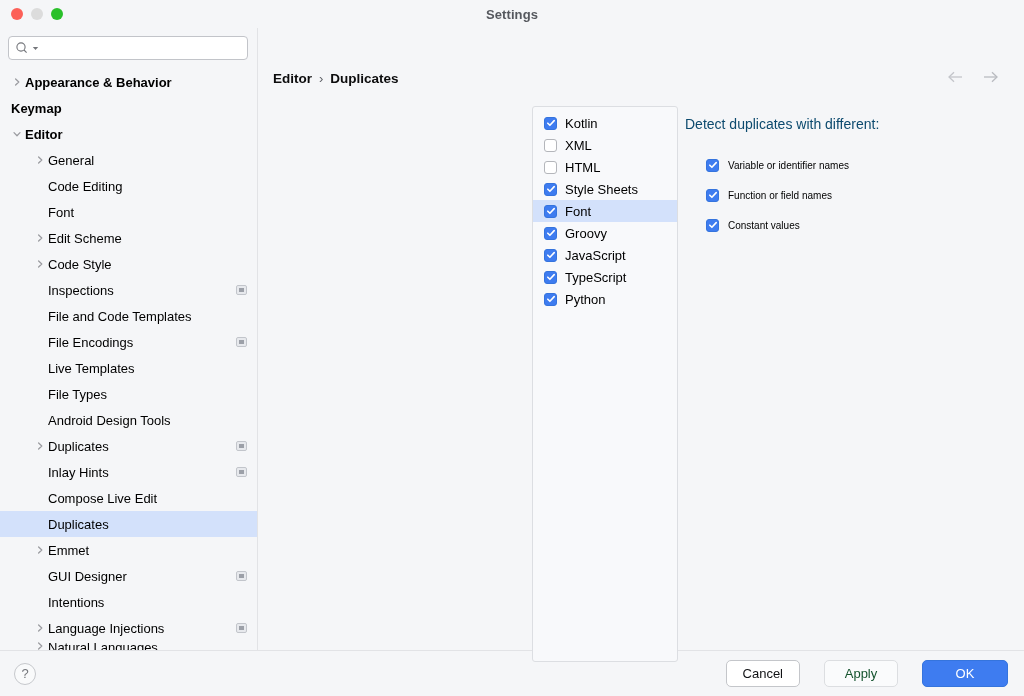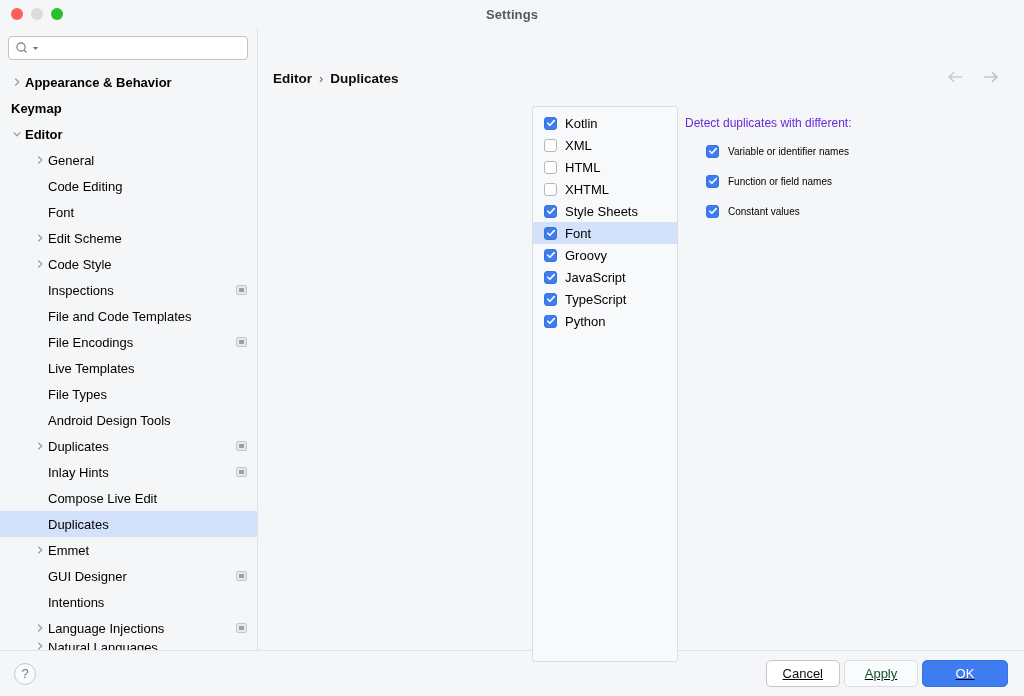--- a/index.html
+++ b/index.html
@@ -219,23 +219,23 @@
     border-color: #3574dd;
   }
   .cb svg { display: block; }
 
   .options {
     position: absolute;
     left: 427px;
     top: 88px;
   }
   .options-title {
-    font-size: 12px;
-    color: #6d28d9;
-    margin-bottom: 11px;
+    font-size: 14px;
+    color: #0c4a6e;
+    margin-bottom: 23px;
   }
   .opt-row {
     display: flex;
     align-items: center;
     gap: 9px;
     height: 20px;
     margin-bottom: 10px;
     padding-left: 21px;
     font-size: 10px;
     color: #000;
@@ -260,23 +260,22 @@
     font-size: 13px;
     display: flex;
     align-items: center;
     justify-content: center;
     line-height: 1;
     cursor: default;
   }
   .footer-buttons {
     margin-left: auto;
     display: flex;
-    gap: 4px;
-    align-items: center;
-    text-decoration: underline;
+    gap: 24px;
+    align-items: center;
   }
   .btn {
     height: 27px;
     min-width: 74px;
     padding: 0 16px;
     border-radius: 5px;
     font-family: "Liberation Sans", sans-serif;
     font-size: 13px;
     border: 1px solid #c4c6ca;
     background: #ffffff;
@@ -511,24 +510,20 @@
             </span>
             <span>Kotlin</span>
           </div>
           <div class="lang-row">
             <span class="cb"></span>
             <span>XML</span>
           </div>
           <div class="lang-row">
             <span class="cb"></span>
             <span>HTML</span>
-          </div>
-          <div class="lang-row">
-            <span class="cb"></span>
-            <span>XHTML</span>
           </div>
           <div class="lang-row">
             <span class="cb on">
               <svg width="10" height="10" viewBox="0 0 10 10">
                 <polyline points="1.8,5.2 3.9,7.3 8.2,2.6" fill="none" stroke="#ffffff" stroke-width="1.6" stroke-linecap="round" stroke-linejoin="round"></polyline>
               </svg>
             </span>
             <span>Style Sheets</span>
           </div>
           <div class="lang-row selected">

